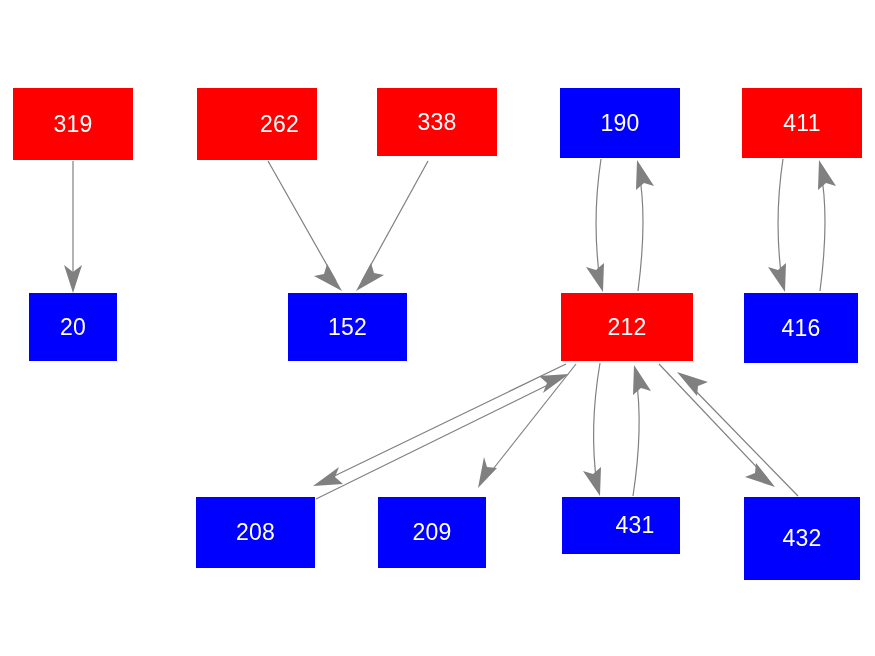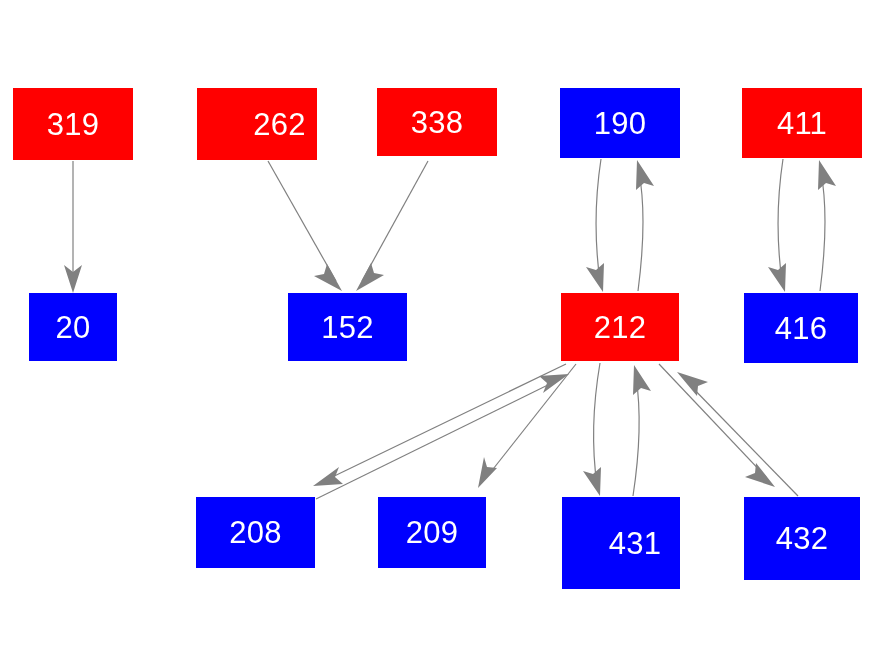--- a/index.html
+++ b/index.html
@@ -35,21 +35,21 @@
     stroke: none;
   }
   .node {
     position: absolute;
     display: flex;
     align-items: center;
     justify-content: center;
     box-sizing: border-box;
     color: #ffffff;
     font-family: "Liberation Sans", sans-serif;
-    font-size: 31px;
+    font-size: 23px;
     font-weight: 400;
     letter-spacing: 0.2px;
     line-height: 1;
     user-select: none;
   }
   .node-red  { background: #ff0000; }
   .node-blue { background: #0000ff; }
   .node-label { pointer-events: none; }
 </style>
 </head>
@@ -151,37 +151,37 @@
   </div>
 
   <div class="node node-blue" style="left:29px;top:293px;width:88px;height:68px;">
     <span class="node-label">20</span>
   </div>
 
   <div class="node node-blue" style="left:288px;top:293px;width:119px;height:68px;">
     <span class="node-label">152</span>
   </div>
 
-  <div class="node node-red" style="left:561px;top:293px;width:118px;height:68px;">
+  <div class="node node-red" style="left:561px;top:293px;width:132px;height:68px;">
     <span class="node-label">212</span>
   </div>
 
   <div class="node node-blue" style="left:744px;top:293px;width:114px;height:70px;">
     <span class="node-label">416</span>
   </div>
 
   <div class="node node-blue" style="left:196px;top:497px;width:119px;height:71px;">
     <span class="node-label">208</span>
   </div>
 
   <div class="node node-blue" style="left:378px;top:497px;width:108px;height:71px;">
     <span class="node-label">209</span>
   </div>
 
-  <div class="node node-blue" style="left:562px;top:497px;width:118px;height:92px;padding-left:28px;">
+  <div class="node node-blue" style="left:562px;top:497px;width:118px;height:57px;padding-left:28px;">
     <span class="node-label">431</span>
   </div>
 
   <div class="node node-blue" style="left:744px;top:497px;width:116px;height:83px;">
     <span class="node-label">432</span>
   </div>
 
 </div>
 
 </body></html>

